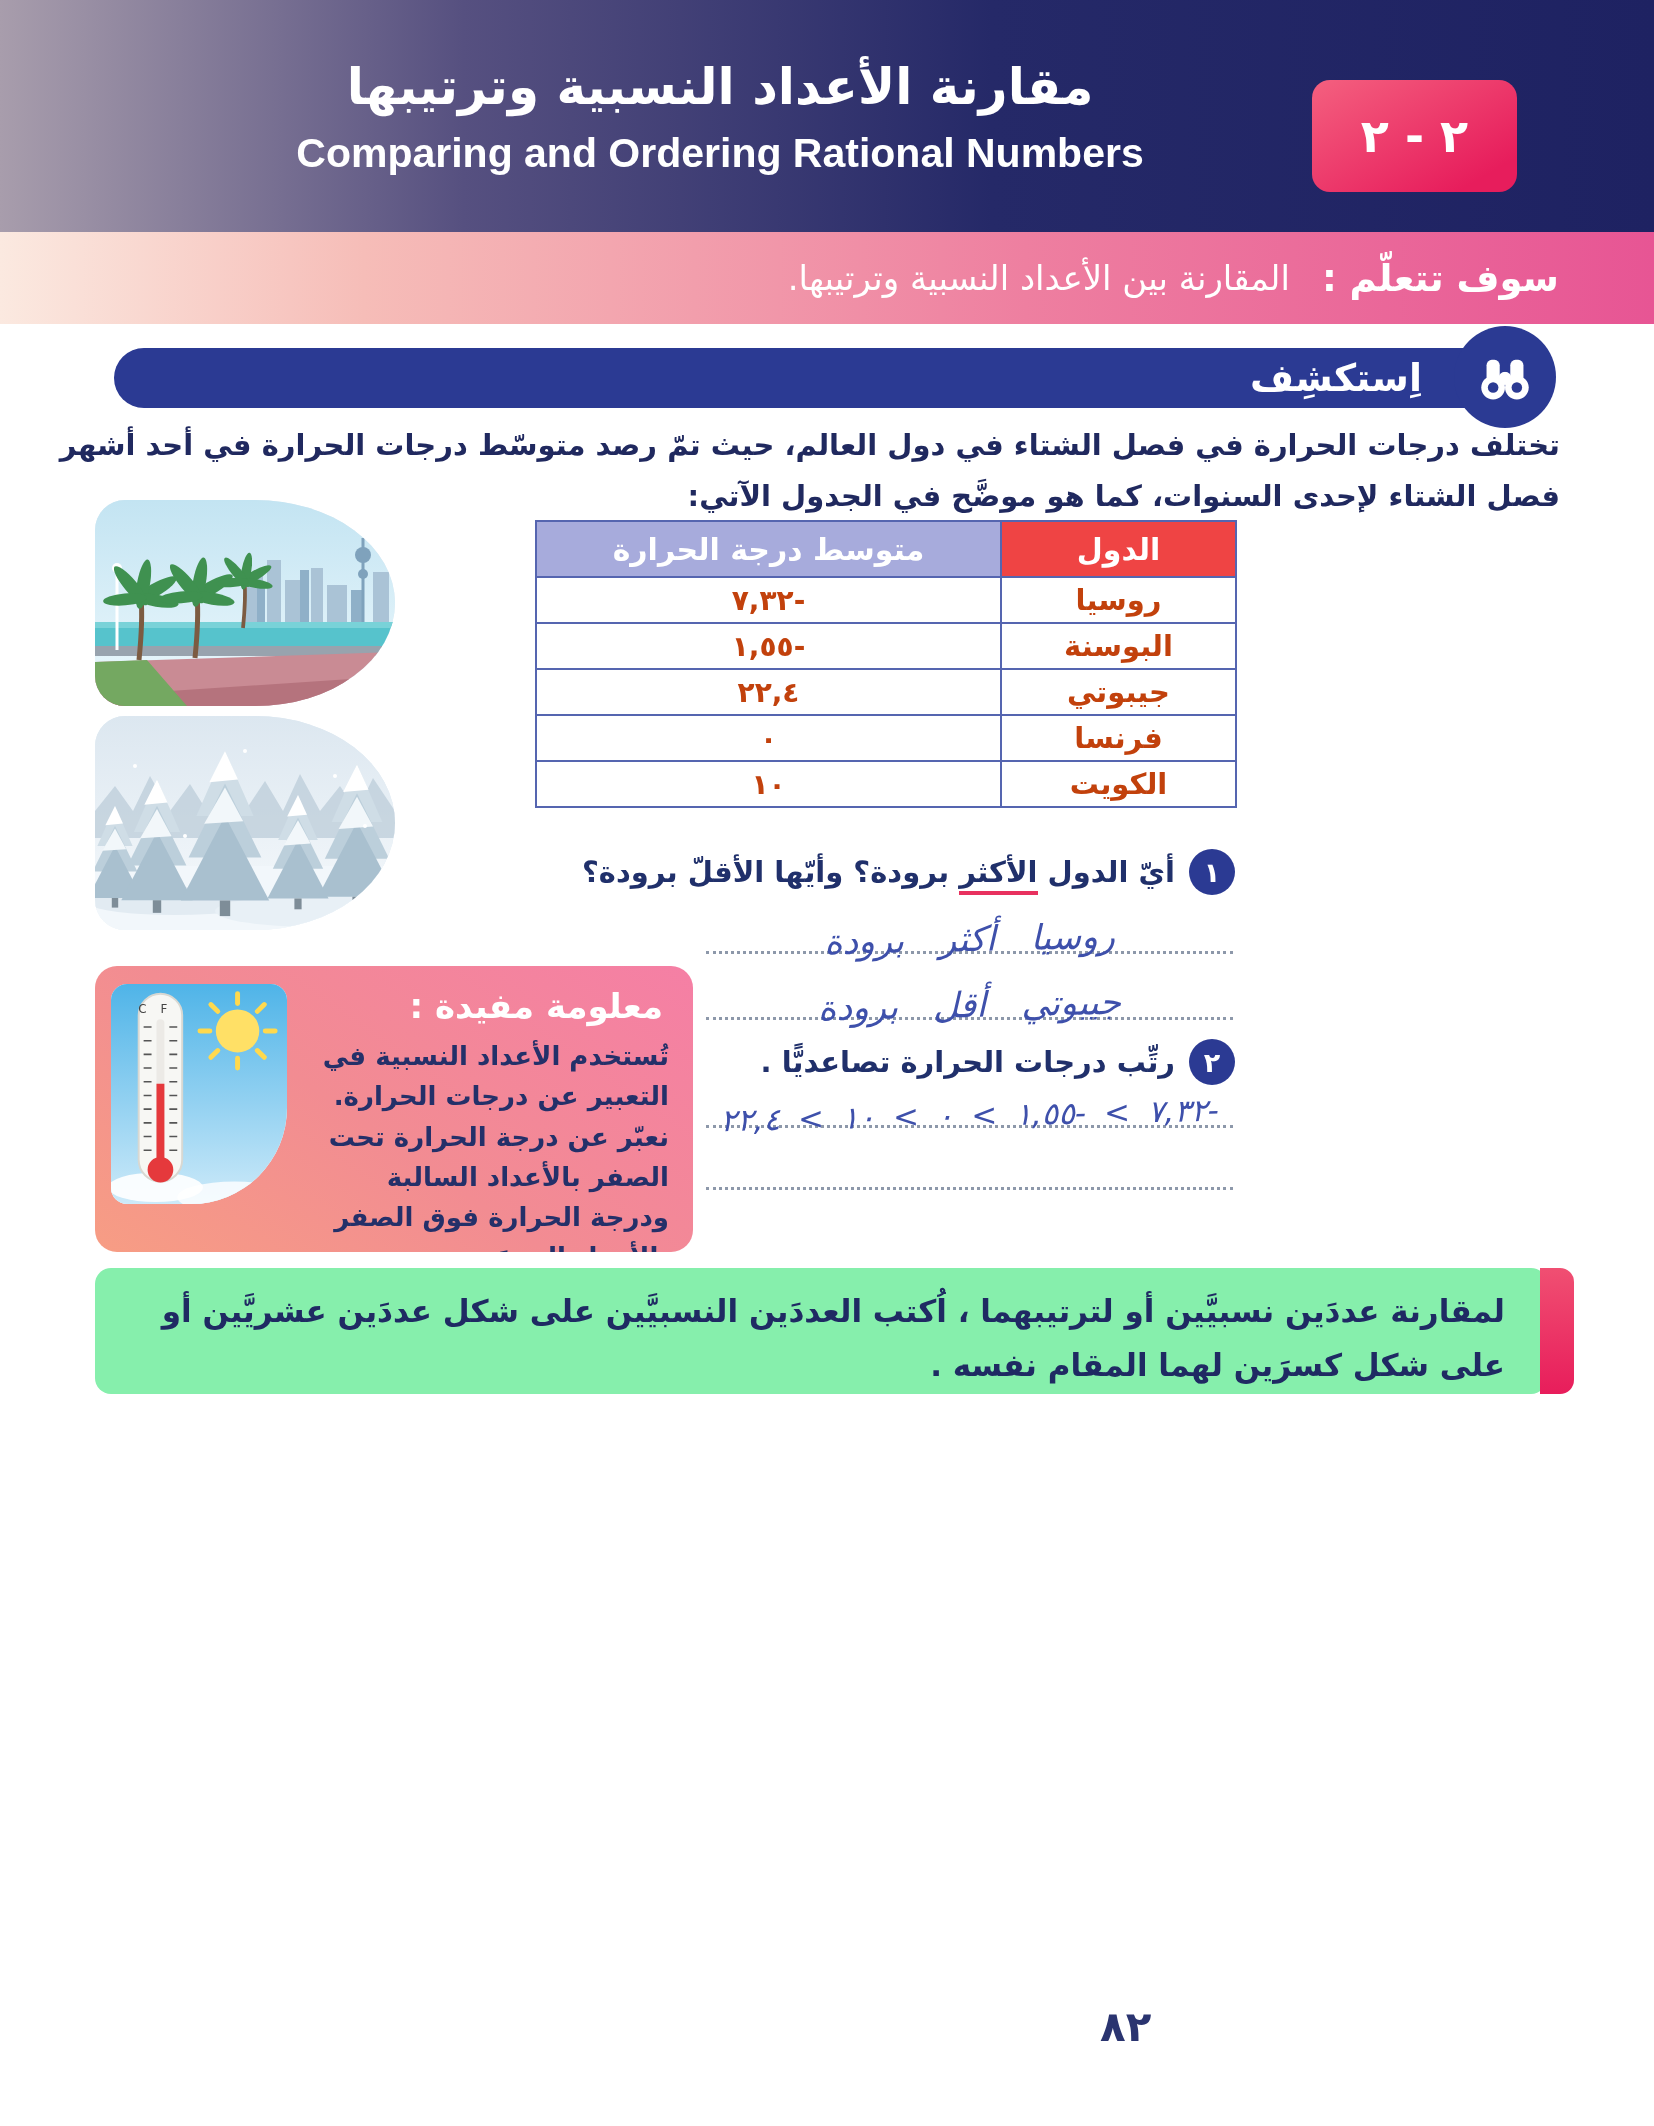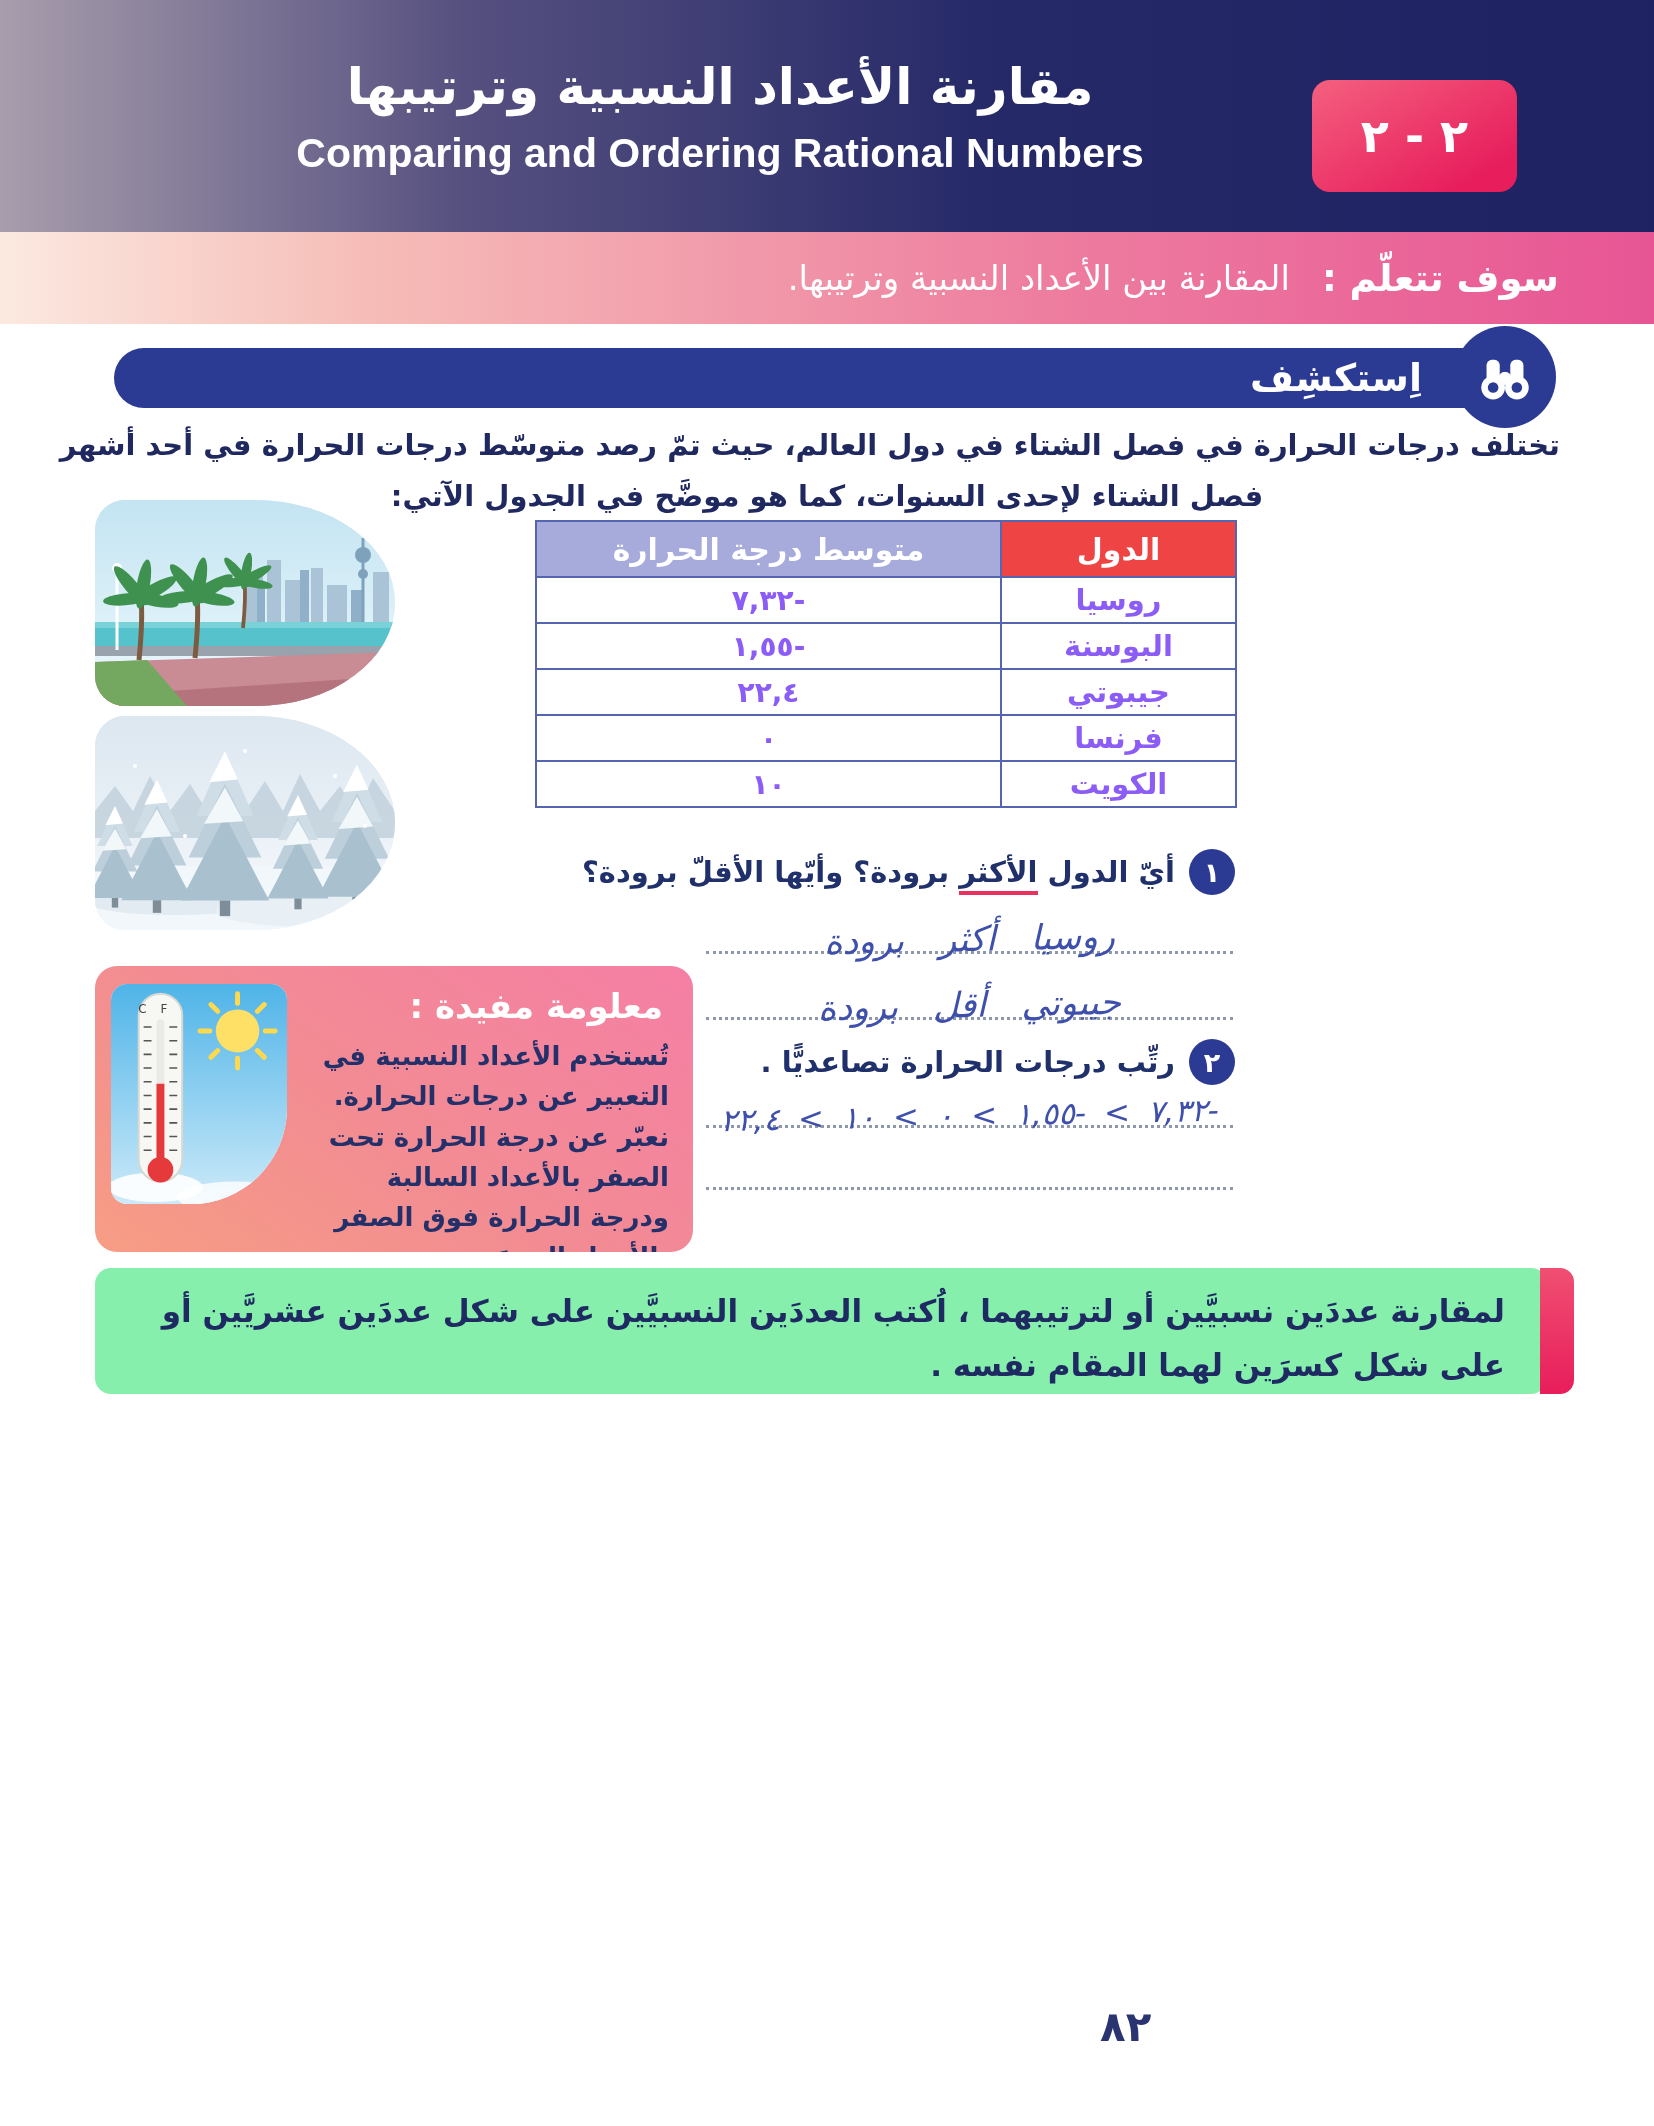--- a/index.html
+++ b/index.html
@@ -26,37 +26,37 @@
   .learn-text{font-size:34px}
 
   
   .explore-banner{position:absolute;left:114px;top:348px;width:1426px;height:60px;background:#2b3a93;border-radius:32px}
   .explore-title{position:absolute;right:118px;top:50%;transform:translateY(-50%);
           color:#fff;font-size:38px;font-weight:bold;white-space:nowrap}
   .explore-icon{position:absolute;left:1454px;top:326px;width:102px;height:102px;border-radius:50%;
           background:#2b3a93;display:flex;align-items:center;justify-content:center}
 
   
-  .intro{position:absolute;left:94px;top:420px;width:1466px;text-align:center;
+  .intro{position:absolute;left:94px;top:420px;width:1466px;text-align:right;
          font-size:29px;font-weight:bold;color:#20295f;line-height:1.75}
   .intro div{white-space:nowrap}
 
   
   .photo{position:absolute;overflow:hidden;background:#dfeaf2}
   .photo svg{display:block;width:100%;height:100%}
   .photo1{left:95px;top:500px;width:300px;height:206px;border-radius:30px 140px 140px 30px / 30px 103px 103px 30px}
   .photo2{left:95px;top:716px;width:300px;height:214px;border-radius:30px 140px 140px 30px / 30px 107px 107px 30px}
 
   
   .temps{position:absolute;left:535px;top:520px;width:700px;border-collapse:collapse;table-layout:fixed}
   .temps th,.temps td{border:2px solid #5565b0;text-align:center;vertical-align:middle}
   .temps th{height:56px;color:#fff;font-size:30px;font-weight:bold}
   .th-country{width:235px;background:#ef4444}
   .th-temp{width:465px;background:#a7abdc}
-  .temps td{height:46px;background:#fff;font-weight:bold;color:#8b5cf6}
+  .temps td{height:46px;background:#fff;font-weight:bold;color:#c2410c}
   .td-country{font-size:29px}
   .td-temp{font-size:28px}
 
   
   .q{position:absolute;left:535px;width:700px;height:52px;display:flex;align-items:center;gap:14px}
   .q1{top:846px}.q2{top:1036px}
   .q-badge{flex:0 0 46px;width:46px;height:46px;border-radius:50%;background:#2b3a93;color:#fff;
            display:flex;align-items:center;justify-content:center;font-size:27px;font-weight:bold}
   .q-text{font-size:29px;font-weight:bold;color:#20306b;white-space:nowrap}
   .u-red{border-bottom:4px solid #e8315f;padding-bottom:2px}

